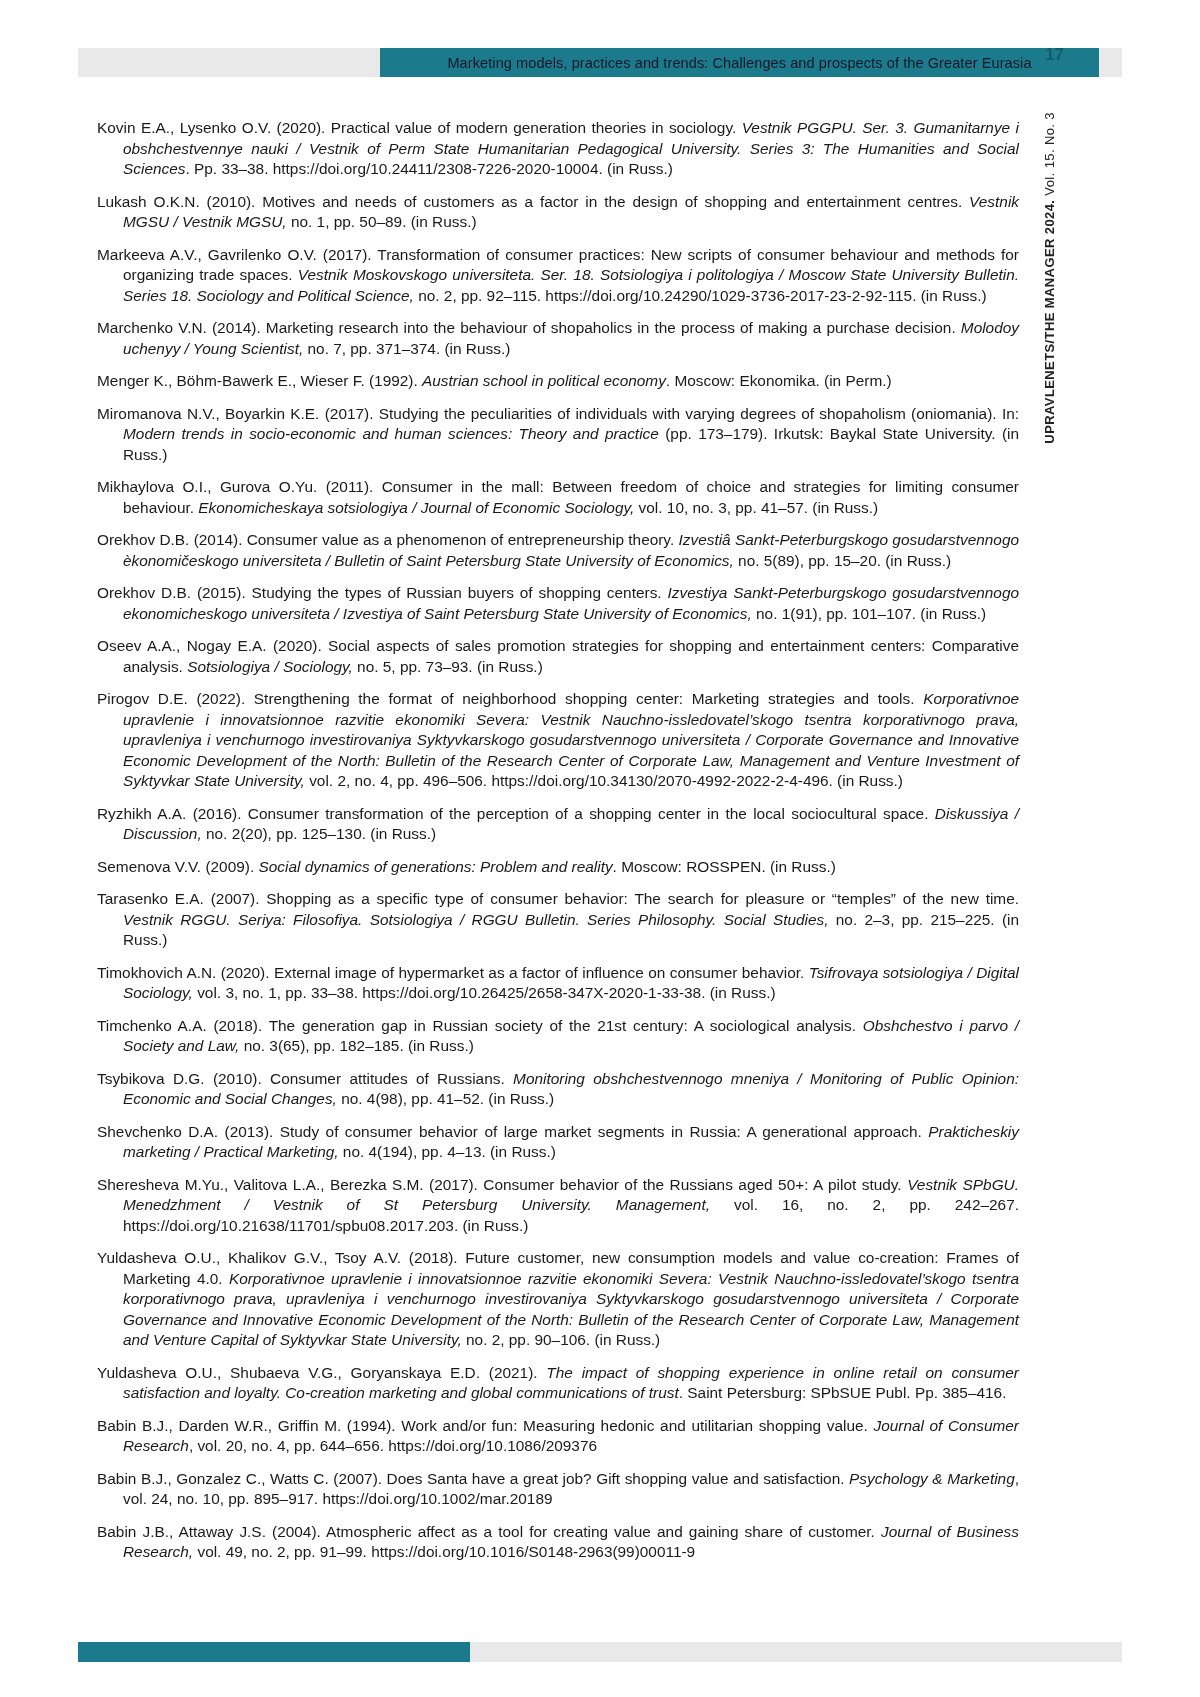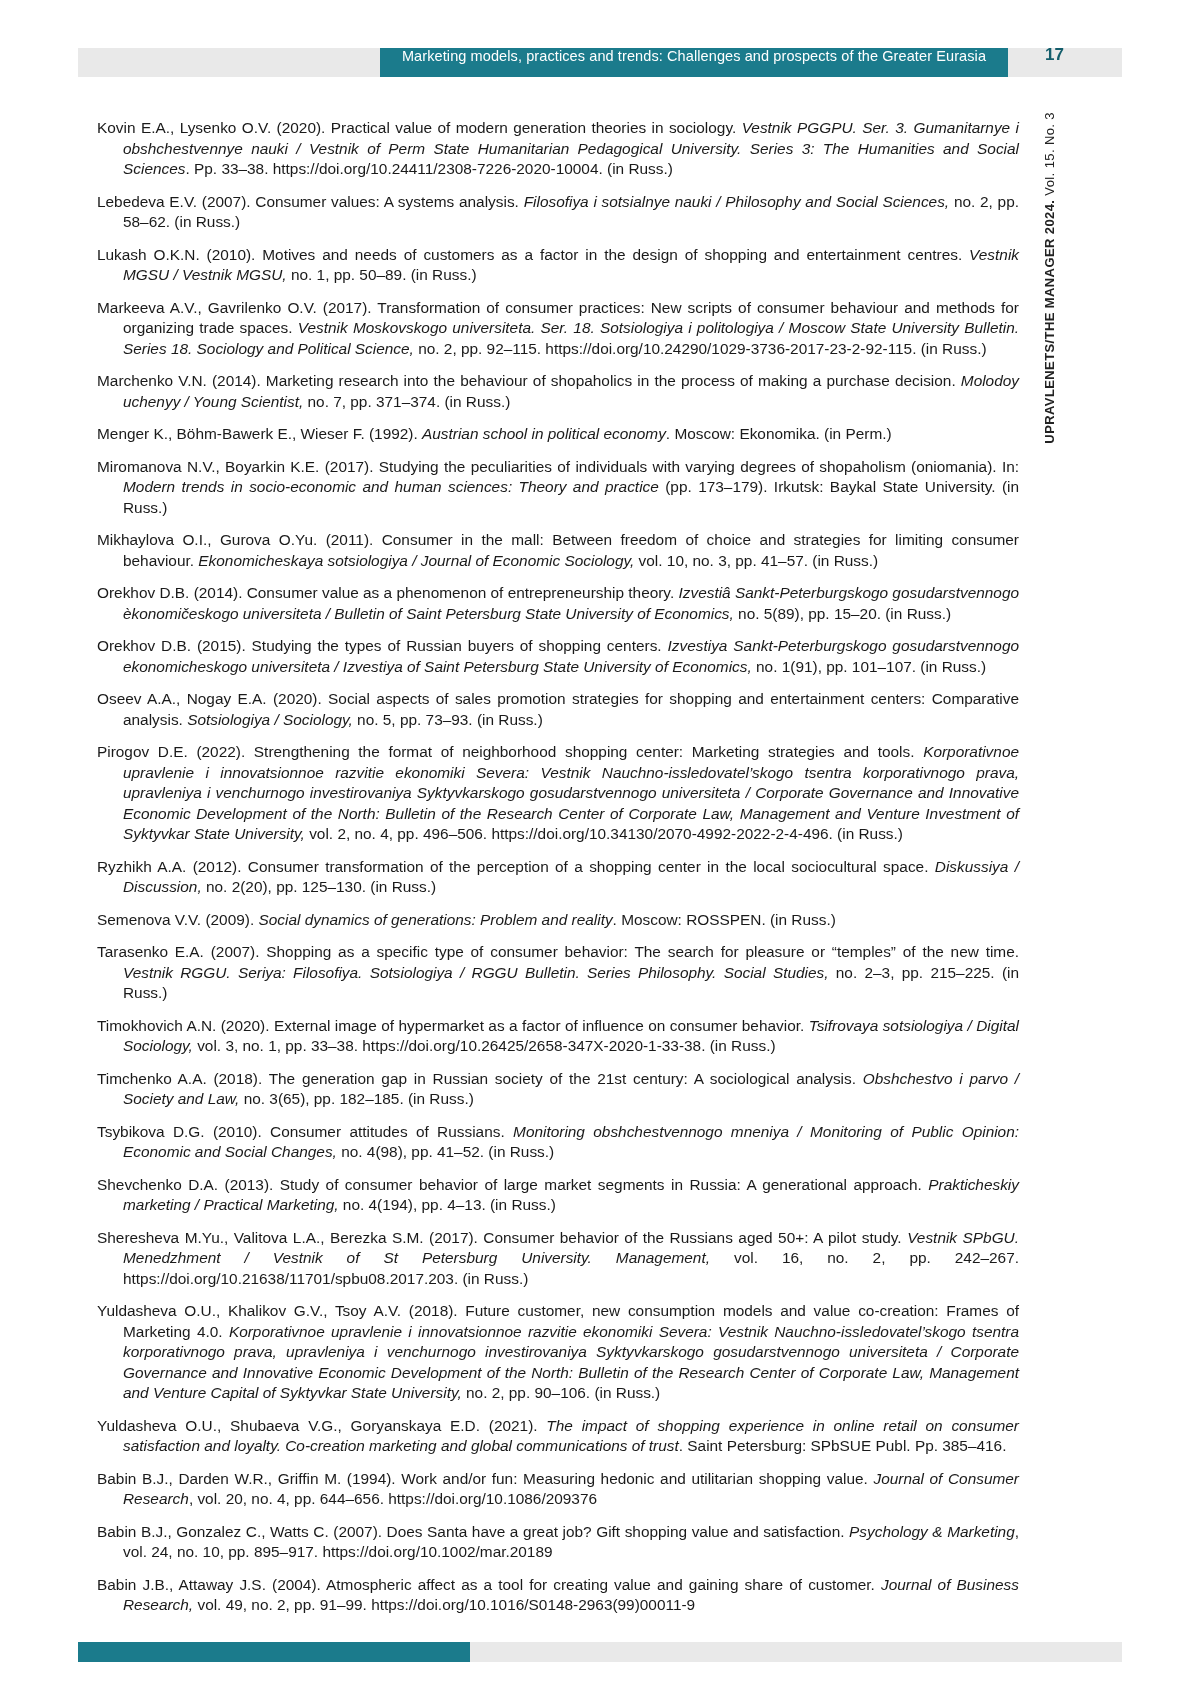--- a/index.html
+++ b/index.html
@@ -13,23 +13,23 @@
   body{
     width:1200px;height:1697px;position:relative;background:#ffffff;
     font-family:"Liberation Sans","DejaVu Sans",sans-serif;color:var(--text);
     overflow:hidden;
   }
   .header-strip{
     position:absolute;top:48px;left:78px;width:1044px;height:29px;
     background:var(--strip-gray);
   }
   .header-bar{
-    position:absolute;left:302px;top:0;width:628px;height:29px;
-    background:var(--teal);color:#ffffff;
-    display:flex;align-items:flex-start;justify-content:center;
+    position:absolute;left:302px;top:0;width:719px;height:29px;
+    background:var(--teal);color:#0f172a;
+    display:flex;align-items:center;justify-content:center;
     font-size:14.5px;letter-spacing:0.1px;white-space:nowrap;
   }
   .page-number{
     position:absolute;right:58px;top:0;height:14px;
     display:flex;align-items:center;
     font-weight:bold;font-size:17px;color:var(--teal-dark);
   }
   .sidebar-label{
     position:absolute;top:112px;left:1042px;
     writing-mode:vertical-rl;transform:rotate(180deg);
@@ -62,32 +62,31 @@
   </div>
   <div class="page-number">17</div>
 </div>
 
 <div class="sidebar-label">
   <span class="bold">UPRAVLENETS/THE MANAGER 2024.</span><span> Vol. 15. No. 3</span>
 </div>
 
 <main class="refs">
     <p class="ref"><span class="rm">Kovin E.A., Lysenko O.V. (2020). Practical value of modern generation theories in sociology. </span><span class="it">Vestnik PGGPU. Ser. 3. Gumanitarnye i obshchestvennye nauki / Vestnik of Perm State Humanitarian Pedagogical University. Series 3: The Humanities and Social Sciences</span><span class="rm">. Pp. 33–38. https://doi.org/10.24411/2308-7226-2020-10004. (in Russ.)</span></p>
-    <p class="ref"><span class="rm">Lebedeva E.V. (2007). Consumer values: A systems analysis. </span><span class="it">Filosofiya i sotsialnye nauki / Philosophy and Social Sciences,</span><span class="rm"> no. 2, pp. 58–62. (in Russ.)</span></p>
     <p class="ref"><span class="rm">Lukash O.K.N. (2010). Motives and needs of customers as a factor in the design of shopping and entertainment centres. </span><span class="it">Vestnik MGSU / Vestnik MGSU,</span><span class="rm"> no. 1, pp. 50–89. (in Russ.)</span></p>
     <p class="ref"><span class="rm">Markeeva A.V., Gavrilenko O.V. (2017). Transformation of consumer practices: New scripts of consumer behaviour and methods for organizing trade spaces. </span><span class="it">Vestnik Moskovskogo universiteta. Ser. 18. Sotsiologiya i politologiya / Moscow State University Bulletin. Series 18. Sociology and Political Science,</span><span class="rm"> no. 2, pp. 92–115. https://doi.org/10.24290/1029-3736-2017-23-2-92-115. (in Russ.)</span></p>
     <p class="ref"><span class="rm">Marchenko V.N. (2014). Marketing research into the behaviour of shopaholics in the process of making a purchase decision. </span><span class="it">Molodoy uchenyy / Young Scientist,</span><span class="rm"> no. 7, pp. 371–374. (in Russ.)</span></p>
     <p class="ref"><span class="rm">Menger K., Böhm-Bawerk E., Wieser F. (1992). </span><span class="it">Austrian school in political economy</span><span class="rm">. Moscow: Ekonomika. (in Perm.)</span></p>
     <p class="ref"><span class="rm">Miromanova N.V., Boyarkin K.E. (2017). Studying the peculiarities of individuals with varying degrees of shopaholism (oniomania). In: </span><span class="it">Modern trends in socio-economic and human sciences: Theory and practice</span><span class="rm"> (pp. 173–179). Irkutsk: Baykal State University. (in Russ.)</span></p>
     <p class="ref"><span class="rm">Mikhaylova O.I., Gurova O.Yu. (2011). Consumer in the mall: Between freedom of choice and strategies for limiting consumer behaviour. </span><span class="it">Ekonomicheskaya sotsiologiya / Journal of Economic Sociology,</span><span class="rm"> vol. 10, no. 3, pp. 41–57. (in Russ.)</span></p>
     <p class="ref"><span class="rm">Orekhov D.B. (2014). Consumer value as a phenomenon of entrepreneurship theory. </span><span class="it">Izvestiâ Sankt-Peterburgskogo gosudarstvennogo èkonomičeskogo universiteta / Bulletin of Saint Petersburg State University of Economics,</span><span class="rm"> no. 5(89), pp. 15–20. (in Russ.)</span></p>
     <p class="ref"><span class="rm">Orekhov D.B. (2015). Studying the types of Russian buyers of shopping centers. </span><span class="it">Izvestiya Sankt-Peterburgskogo gosudarstvennogo ekonomicheskogo universiteta / Izvestiya of Saint Petersburg State University of Economics,</span><span class="rm"> no. 1(91), pp. 101–107. (in Russ.)</span></p>
     <p class="ref"><span class="rm">Oseev A.A., Nogay E.A. (2020). Social aspects of sales promotion strategies for shopping and entertainment centers: Comparative analysis. </span><span class="it">Sotsiologiya / Sociology,</span><span class="rm"> no. 5, pp. 73–93. (in Russ.)</span></p>
     <p class="ref"><span class="rm">Pirogov D.E. (2022). Strengthening the format of neighborhood shopping center: Marketing strategies and tools. </span><span class="it">Korporativnoe upravlenie i innovatsionnoe razvitie ekonomiki Severa: Vestnik Nauchno-issledovatel’skogo tsentra korporativnogo prava, upravleniya i venchurnogo investirovaniya Syktyvkarskogo gosudarstvennogo universiteta / Corporate Governance and Innovative Economic Development of the North: Bulletin of the Research Center of Corporate Law, Management and Venture Investment of Syktyvkar State University,</span><span class="rm"> vol. 2, no. 4, pp. 496–506. https://doi.org/10.34130/2070-4992-2022-2-4-496. (in Russ.)</span></p>
-    <p class="ref"><span class="rm">Ryzhikh A.A. (2012). Consumer transformation of the perception of a shopping center in the local sociocultural space. </span><span class="it">Diskussiya / Discussion,</span><span class="rm"> no. 2(20), pp. 125–130. (in Russ.)</span></p>
+    <p class="ref"><span class="rm">Ryzhikh A.A. (2016). Consumer transformation of the perception of a shopping center in the local sociocultural space. </span><span class="it">Diskussiya / Discussion,</span><span class="rm"> no. 2(20), pp. 125–130. (in Russ.)</span></p>
     <p class="ref"><span class="rm">Semenova V.V. (2009). </span><span class="it">Social dynamics of generations: Problem and reality</span><span class="rm">. Moscow: ROSSPEN. (in Russ.)</span></p>
     <p class="ref"><span class="rm">Tarasenko E.A. (2007). Shopping as a specific type of consumer behavior: The search for pleasure or “temples” of the new time. </span><span class="it">Vestnik RGGU. Seriya: Filosofiya. Sotsiologiya / RGGU Bulletin. Series Philosophy. Social Studies,</span><span class="rm"> no. 2–3, pp. 215–225. (in Russ.)</span></p>
     <p class="ref"><span class="rm">Timokhovich A.N. (2020). External image of hypermarket as a factor of influence on consumer behavior. </span><span class="it">Tsifrovaya sotsiologiya / Digital Sociology,</span><span class="rm"> vol. 3, no. 1, pp. 33–38. https://doi.org/10.26425/2658-347X-2020-1-33-38. (in Russ.)</span></p>
     <p class="ref"><span class="rm">Timchenko A.A. (2018). The generation gap in Russian society of the 21st century: A sociological analysis. </span><span class="it">Obshchestvo i parvo / Society and Law,</span><span class="rm"> no. 3(65), pp. 182–185. (in Russ.)</span></p>
     <p class="ref"><span class="rm">Tsybikova D.G. (2010). Consumer attitudes of Russians. </span><span class="it">Monitoring obshchestvennogo mneniya / Monitoring of Public Opinion: Economic and Social Changes,</span><span class="rm"> no. 4(98), pp. 41–52. (in Russ.)</span></p>
     <p class="ref"><span class="rm">Shevchenko D.A. (2013). Study of consumer behavior of large market segments in Russia: A generational approach. </span><span class="it">Prakticheskiy marketing / Practical Marketing,</span><span class="rm"> no. 4(194), pp. 4–13. (in Russ.)</span></p>
     <p class="ref"><span class="rm">Sheresheva M.Yu., Valitova L.A., Berezka S.M. (2017). Consumer behavior of the Russians aged 50+: A pilot study. </span><span class="it">Vestnik SPbGU. Menedzhment / Vestnik of St Petersburg University. Management,</span><span class="rm"> vol. 16, no. 2, pp. 242–267. https://doi.org/10.21638/11701/spbu08.2017.203. (in Russ.)</span></p>
     <p class="ref"><span class="rm">Yuldasheva O.U., Khalikov G.V., Tsoy A.V. (2018). Future customer, new consumption models and value co-creation: Frames of Marketing 4.0. </span><span class="it">Korporativnoe upravlenie i innovatsionnoe razvitie ekonomiki Severa: Vestnik Nauchno-issledovatel’skogo tsentra korporativnogo prava, upravleniya i venchurnogo investirovaniya Syktyvkarskogo gosudarstvennogo universiteta / Corporate Governance and Innovative Economic Development of the North: Bulletin of the Research Center of Corporate Law, Management and Venture Capital of Syktyvkar State University,</span><span class="rm"> no. 2, pp. 90–106. (in Russ.)</span></p>
     <p class="ref"><span class="rm">Yuldasheva O.U., Shubaeva V.G., Goryanskaya E.D. (2021). </span><span class="it">The impact of shopping experience in online retail on consumer satisfaction and loyalty. Co-creation marketing and global communications of trust</span><span class="rm">. Saint Petersburg: SPbSUE Publ. Pp. 385–416.</span></p>
     <p class="ref"><span class="rm">Babin B.J., Darden W.R., Griffin M. (1994). Work and/or fun: Measuring hedonic and utilitarian shopping value. </span><span class="it">Journal of Consumer Research</span><span class="rm">, vol. 20, no. 4, pp. 644–656. https://doi.org/10.1086/209376</span></p>

